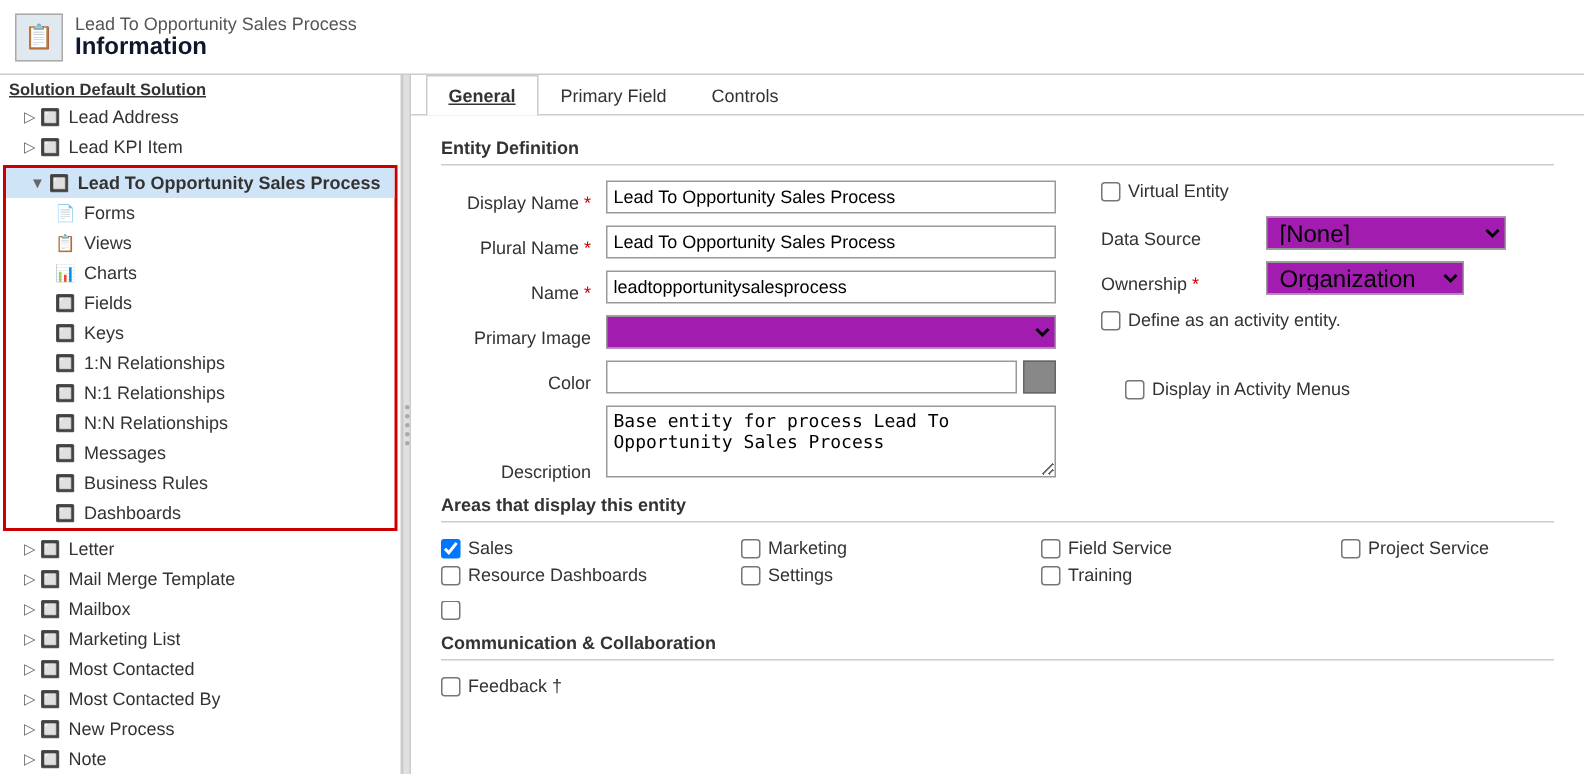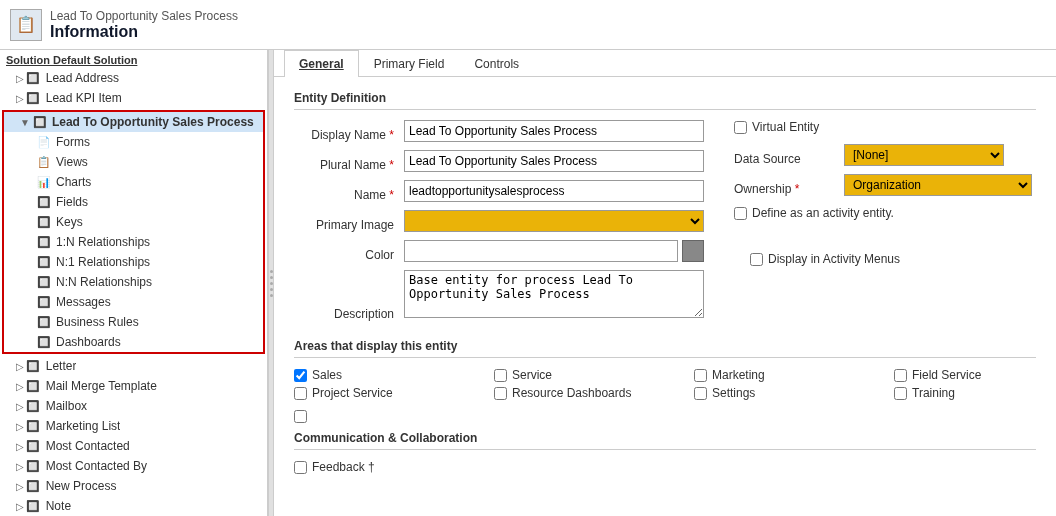--- a/index.html
+++ b/index.html
@@ -38,21 +38,21 @@
 
     
     .form-content { padding: 14px 20px; overflow-y: auto; flex: 1; }
     .section-title { font-weight: bold; font-size: 12px; margin-bottom: 10px; border-bottom: 1px solid #ccc; padding-bottom: 4px; }
 
     .form-row { display: flex; align-items: flex-end; margin-bottom: 8px; }
     .form-label { width: 110px; min-width: 110px; text-align: right; padding-right: 10px; padding-top: 3px; font-size: 12px; color: #333; }
     .form-label .required { color: #c00; }
     .form-input { flex: 1; max-width: 300px; }
     .form-input input[type=text] { width: 100%; border: 1px solid #999; padding: 2px 4px; font-size: 12px; height: 22px; }
-    .form-input select { width: 100%; border: 1px solid #999; padding: 2px 4px; font-size: 12px; height: 22px; background: #eab308; }
+    .form-input select { width: 100%; border: 1px solid #999; padding: 2px 4px; font-size: 16px; height: 22px; background: #a21caf; }
     .form-input textarea { width: 100%; border: 1px solid #999; padding: 2px 4px; font-size: 12px; resize: vertical; }
     .color-row { display: flex; gap: 4px; align-items: center; }
     .color-input { width: 220px; height: 22px; border: 1px solid #999; }
     .color-swatch { width: 24px; height: 22px; background: #888; border: 1px solid #666; cursor: pointer; }
 
     .checkbox-row { display: flex; align-items: center; margin-bottom: 4px; font-size: 12px; }
     .checkbox-row input[type=checkbox] { margin-right: 5px; }
 
     
     .form-two-col { display: flex; gap: 0; }
@@ -300,47 +300,43 @@
                 </select>
               </div>
             </div>
 
             <div class="form-row" style="margin-bottom:10px;">
               <div class="form-label" style="text-align:left; width:80px;">
                 <span>Ownership</span>
                 <span class="required"> *</span>
               </div>
               <div class="form-input">
-                <select style="width:188px;">
+                <select style="width:132px;">
                   <option value="organization">Organization</option>
                 </select>
               </div>
             </div>
 
             <div class="checkbox-row">
               <input type="checkbox" style="">
               <span>Define as an activity entity.</span>
             </div>
 
             <div class="checkbox-row" style="padding-left:16px;margin-top:32px;">
               <input type="checkbox" style="">
               <span>Display in Activity Menus</span>
             </div>
           </div>
         </div>
 
-        <div class="section-title" style="margin-top:10px;">Areas that display this entity</div>
+        <div class="section-title" style="margin-top:0;">Areas that display this entity</div>
         <div class="areas-grid">
           <div class="area-item">
             <input type="checkbox" checked="" style="">
             <span>Sales</span>
-          </div>
-          <div class="area-item">
-            <input type="checkbox" style="">
-            <span>Service</span>
           </div>
           <div class="area-item">
             <input type="checkbox" style="">
             <span>Marketing</span>
           </div>
           <div class="area-item">
             <input type="checkbox" style="">
             <span>Field Service</span>
           </div>
           <div class="area-item">

